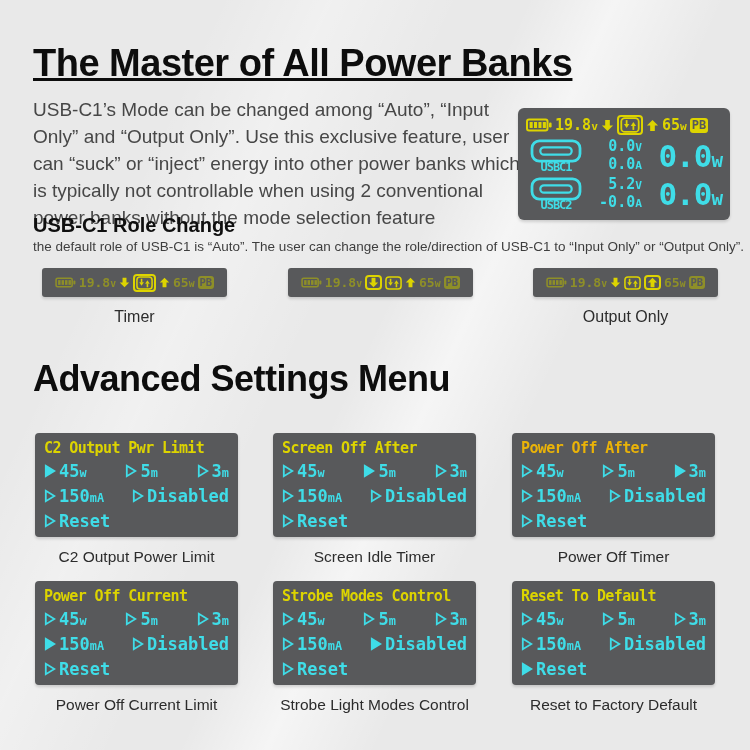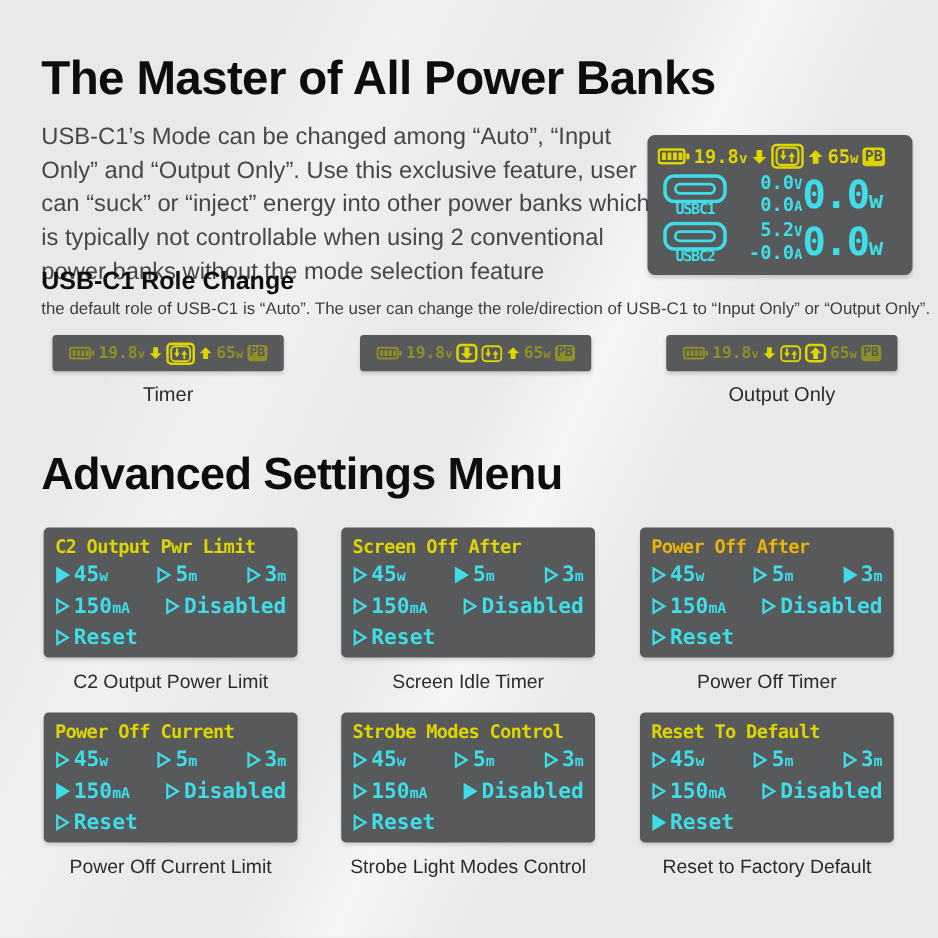--- a/index.html
+++ b/index.html
@@ -9,21 +9,21 @@
     font-family:"Liberation Sans",sans-serif;
   }
   body::before{
     content:"";position:absolute;inset:0;pointer-events:none;
     background:
       linear-gradient(295deg, rgba(255,255,255,0) 34%, rgba(255,255,255,0.55) 44%, rgba(255,255,255,0) 52%),
       linear-gradient(295deg, rgba(255,255,255,0) 58%, rgba(255,255,255,0.35) 70%, rgba(255,255,255,0) 80%);
   }
   .page-title{
     position:absolute;left:33px;top:42px;margin:0;
-    font-size:38px;font-weight:700;letter-spacing:-0.5px;color:#0d0d0d;
+    font-size:38px;font-weight:700;letter-spacing:-0.5px;color:#0d0d0d;text-decoration:underline;
   }
   .intro{
     position:absolute;left:33px;top:96px;margin:0;width:487px;
     font-size:19px;line-height:27px;color:#474747;
   }
   .role-heading{
     position:absolute;left:33px;top:214px;margin:0;
     font-size:20px;font-weight:700;color:#0f0f0f;
   }
   .role-desc{
@@ -58,35 +58,35 @@
   .port-label{
     font-family:"DejaVu Sans Mono",monospace;font-weight:bold;
     font-size:12px;letter-spacing:-1px;margin-top:-3px;
   }
   .vc{
     font-family:"DejaVu Sans Mono",monospace;font-weight:bold;
     font-size:15px;line-height:16px;text-align:right;width:56px;white-space:nowrap;
   }
   .pw{
     font-family:"DejaVu Sans Mono",monospace;font-weight:bold;
-    font-size:31px;flex:1;letter-spacing:-1px;white-space:nowrap;
+    font-size:31px;flex:1;text-align:right;letter-spacing:-1px;white-space:nowrap;
   }
   .pw .unit{font-size:0.62em;}
   
   #modes{position:absolute;left:0;top:268px;width:750px;height:70px;}
   .mode-cell{position:absolute;width:185px;top:0;}
   .mode-bar{
     display:flex;align-items:center;justify-content:center;gap:3px;
     height:29px;border-radius:3px;
   }
   .mode-bar .lcd-txt{font-size:13px;}
   .mode-bar .pb{font-size:10.5px;line-height:13px;padding:0 2px;}
   .mode-label{text-align:center;margin-top:11px;font-size:16px;color:#2c2c2c;}
   
-  #menus{position:absolute;left:0;top:422px;width:602px;height:300px;}
+  #menus{position:absolute;left:0;top:433px;width:602px;height:300px;}
   .menu-cell{position:absolute;width:203px;}
   .menu-panel{
     height:104px;border-radius:4px;box-sizing:border-box;padding:6px 9px;
   }
   .menu-title{
     font-family:"DejaVu Sans Mono",monospace;font-weight:bold;
     font-size:15px;letter-spacing:-0.6px;white-space:nowrap;height:18px;
   }
   .menu-row{display:flex;align-items:center;margin-top:3px;height:22px;}
   .row-spread{justify-content:space-between;}

